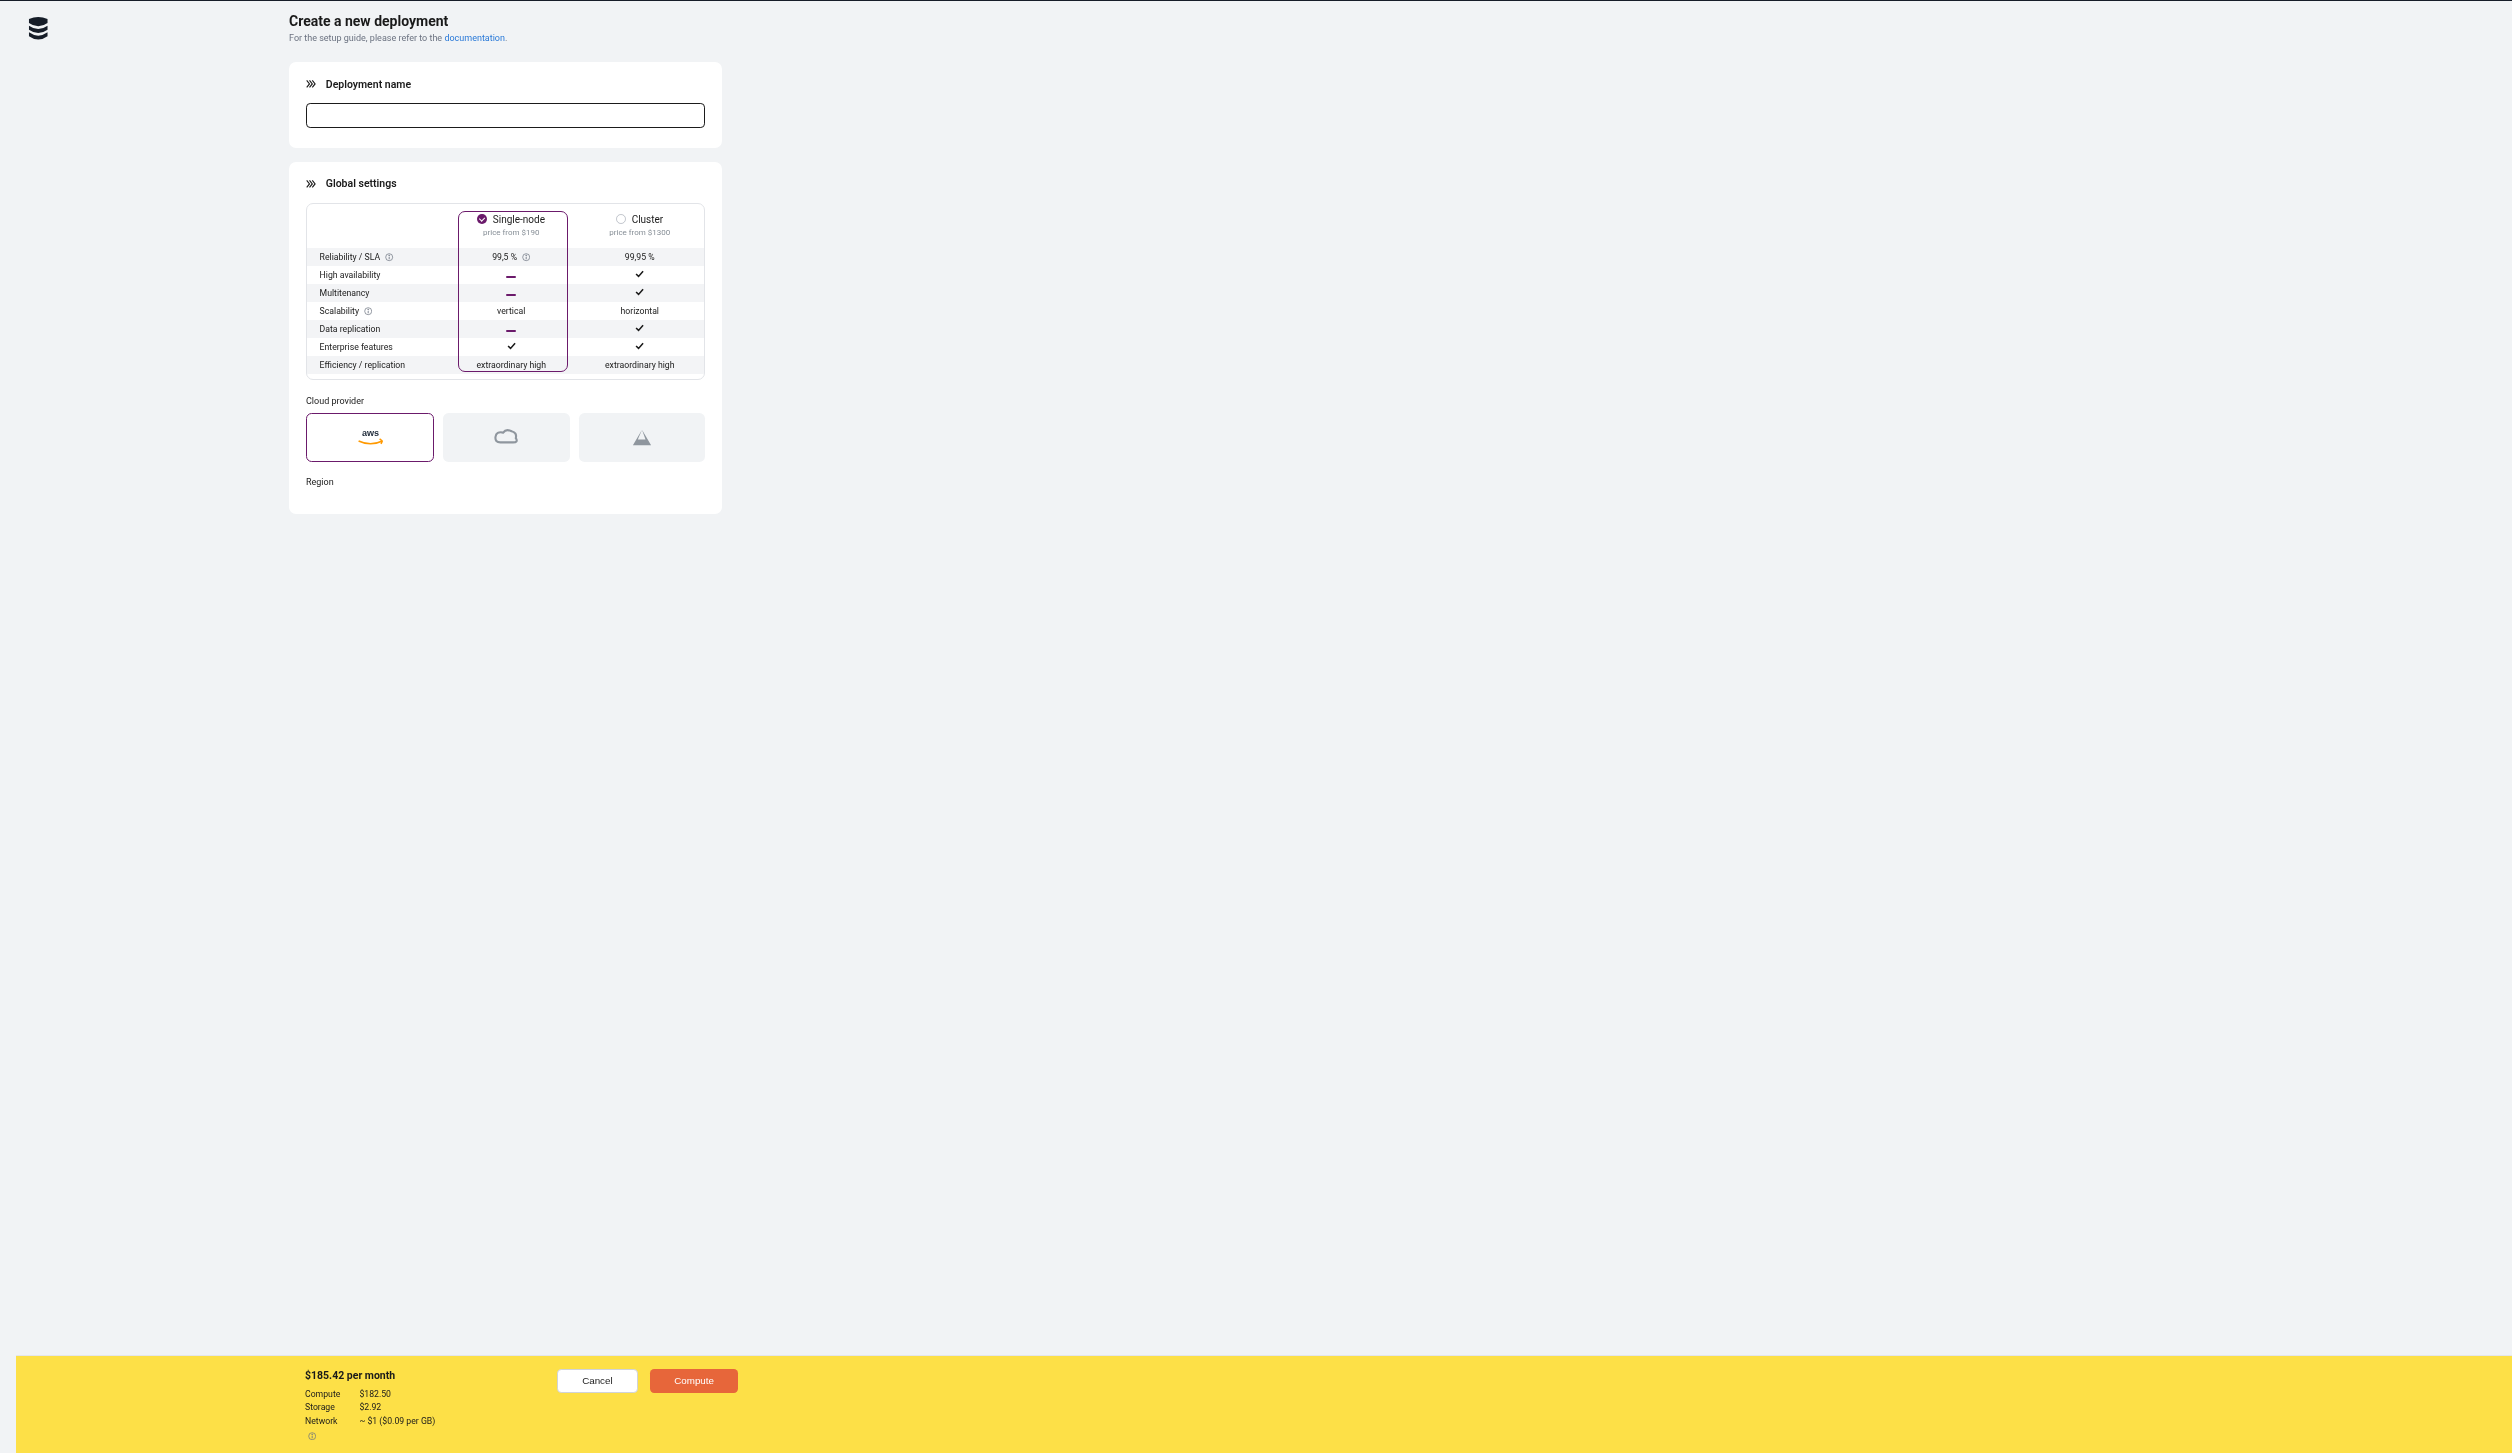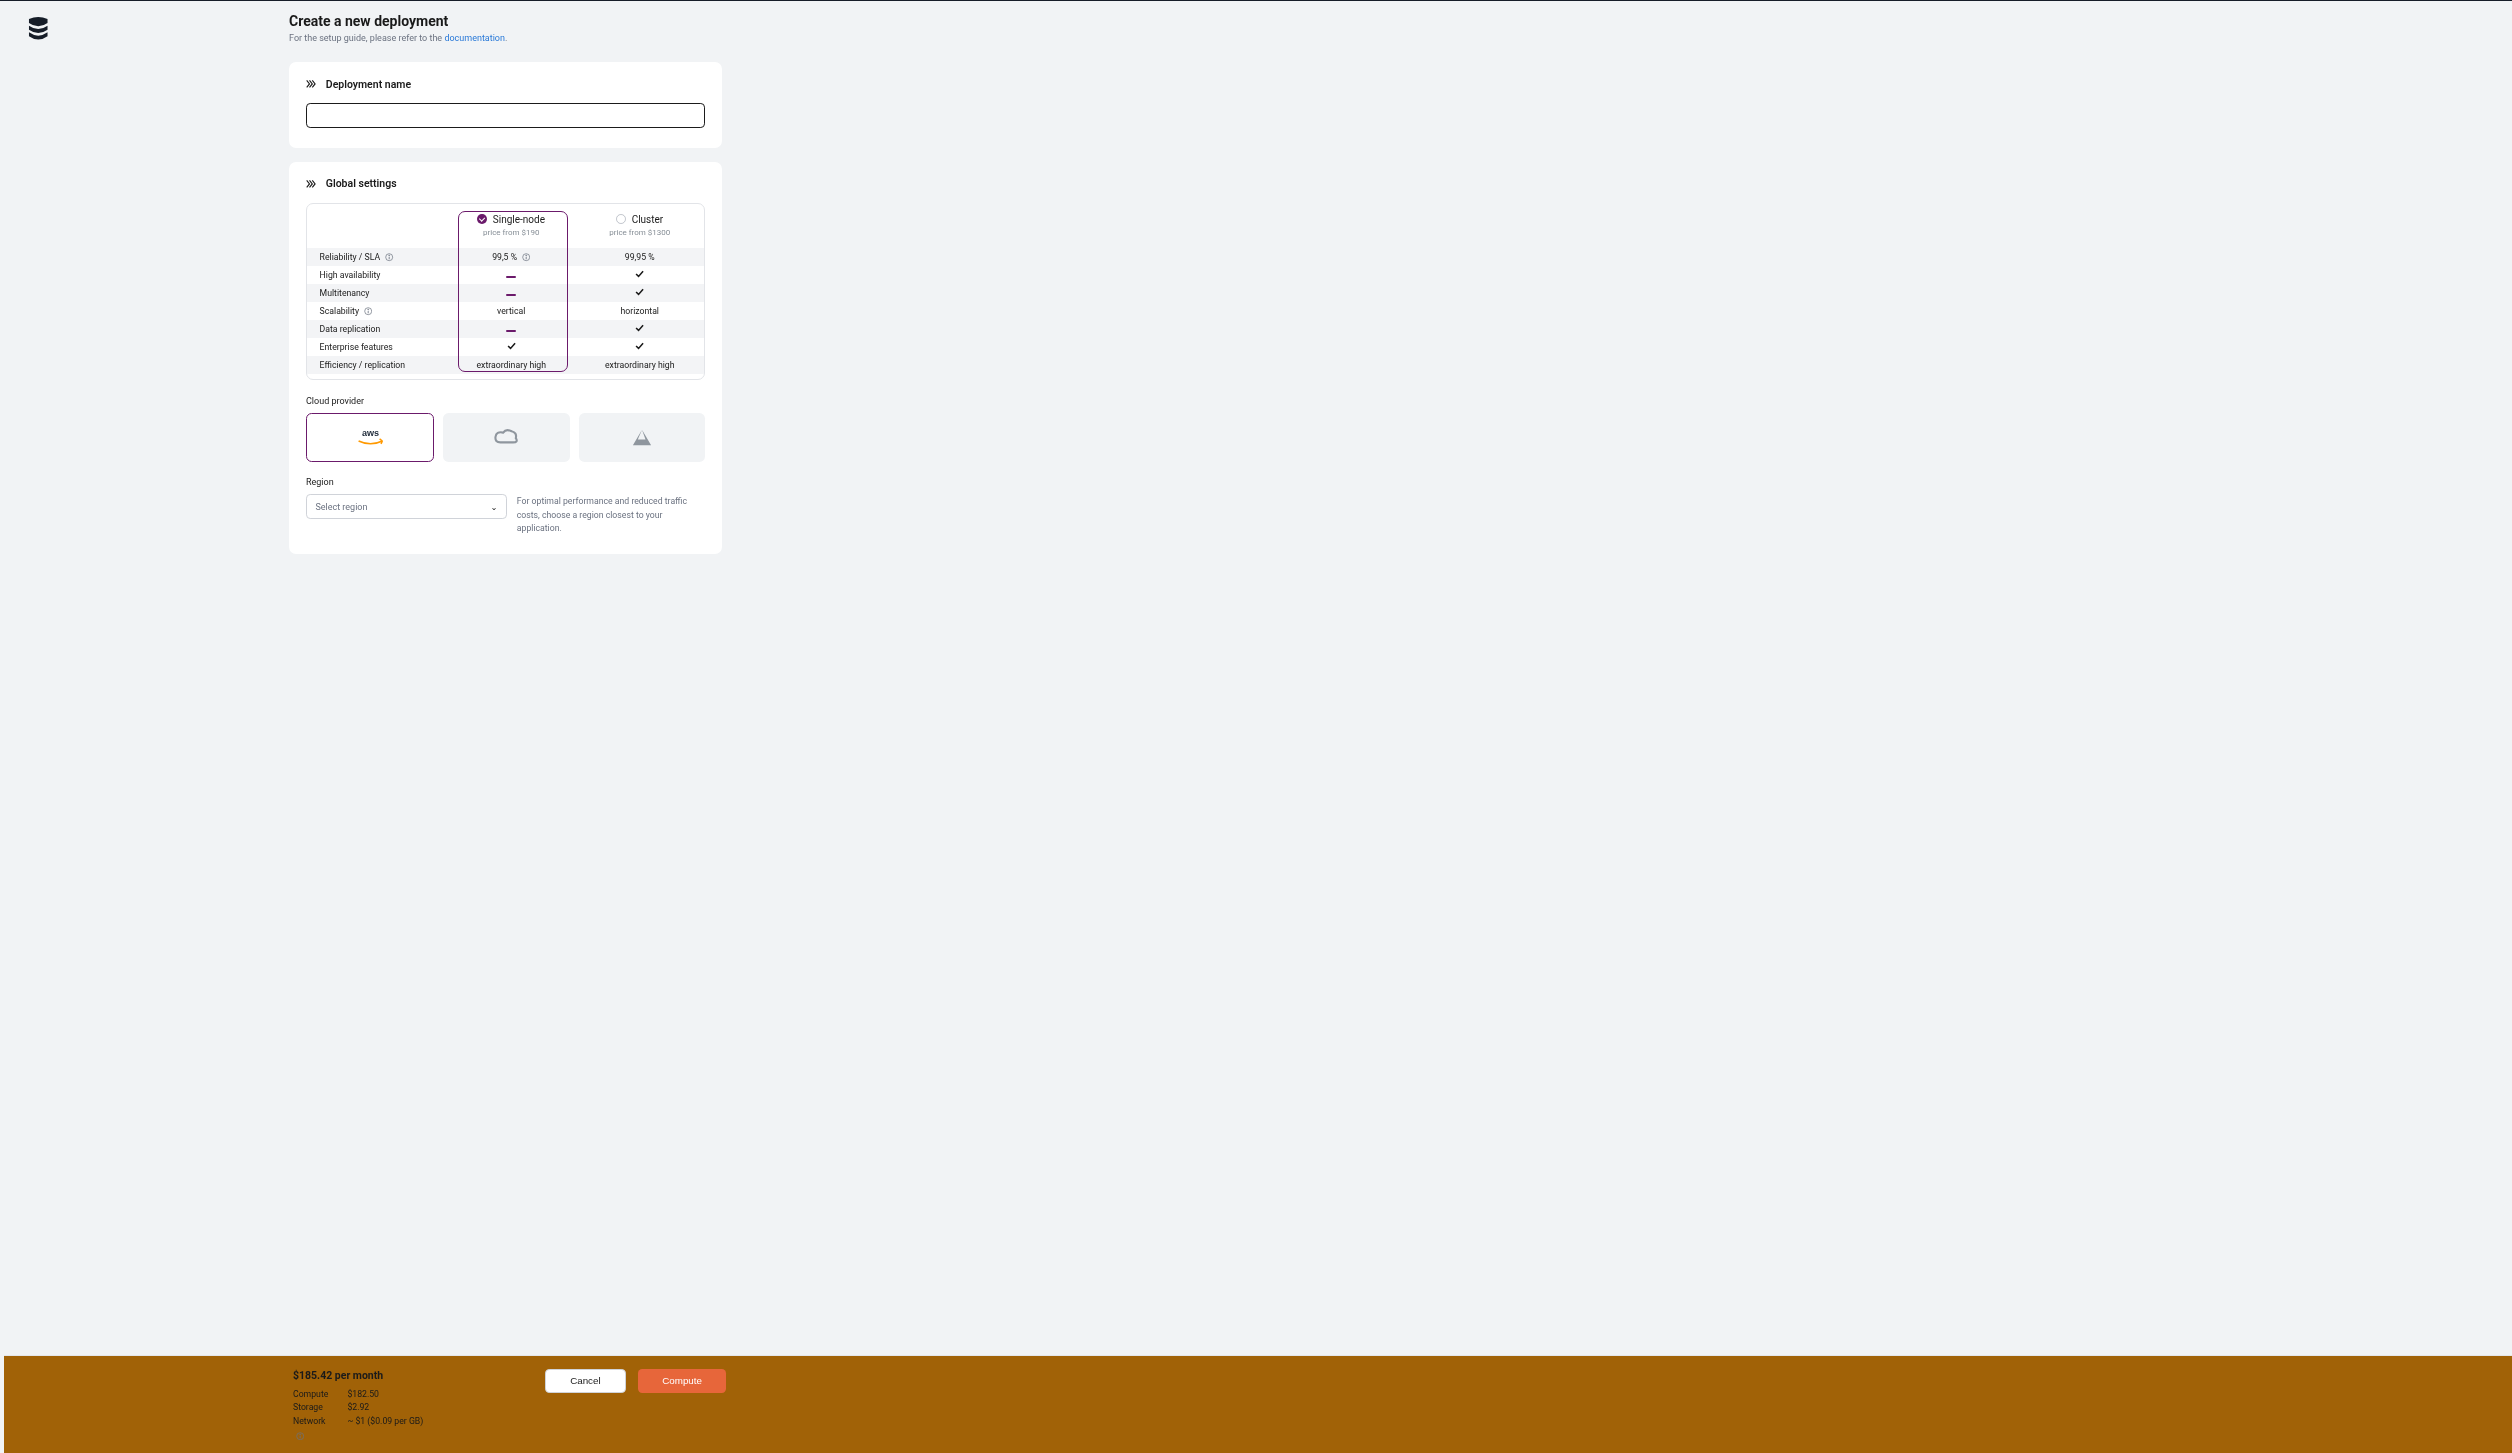--- a/index.html
+++ b/index.html
@@ -116,21 +116,21 @@
 .provider.selected { background:#fff; border:1px solid #6b1a6b; }
 .region-row { display:flex; gap:9.8px; align-items:flex-start; }
 .select {
   width: 201px; height:25px; border:0.7px solid #d0d3d9; border-radius:4.2px;
   display:flex; align-items:center; justify-content:space-between; padding:0 8.4px;
   font-size:9px; color:#6b7280; background:#fff; cursor:pointer;
 }
 .select .chev { font-size:8.4px; color:#1a1a1a; }
 .region-hint { flex:1; font-size:8.7px; color:#6b7280; line-height:1.5; padding-top:1.4px; }
 .footer {
-  position: fixed; bottom:0; left:4px; right:0; background:#a16207;
+  position: fixed; bottom:0; left:16px; right:0; background:#fde047;
   border-top:0.7px solid #e4e6ea;
   padding: 12.6px 0 9.8px;
 }
 .footer-inner {
   width: 433px; margin-left: 289px;
   display:flex; justify-content:space-between; align-items:flex-start;
 }
 .price-block { font-size:9px; }
 .price-main { font-size:10.5px; font-weight:700; margin-bottom:5.6px; }
 .price-line { display:flex; gap:15.4px; font-size:8.7px; color:#1a1a1a; line-height:1.6; }
@@ -295,27 +295,20 @@
             </svg>
         </div>
         <div class="provider">
           <svg width="24" height="21" viewBox="0 0 34 30">
               <path d="M17 4 L30 26 L4 26 Z M17 4 L11 18 L22 18 Z" fill="#8f969e"></path>
             </svg>
         </div>
       </div>
 
       <div class="field-label">Region</div>
-      <div class="region-row">
-        <div class="select">
-          <span>Select region</span>
-          <span class="chev">⌄</span>
-        </div>
-        <div class="region-hint">For optimal performance and reduced traffic costs, choose a region closest to your application.</div>
-      </div>
     </div>
   </div>
 </div>
 
 <div class="footer">
   <div class="footer-inner">
     <div class="price-block">
       <div class="price-main">$185.42 per month</div>
       <div id="price-lines">
           <div class="price-line">

